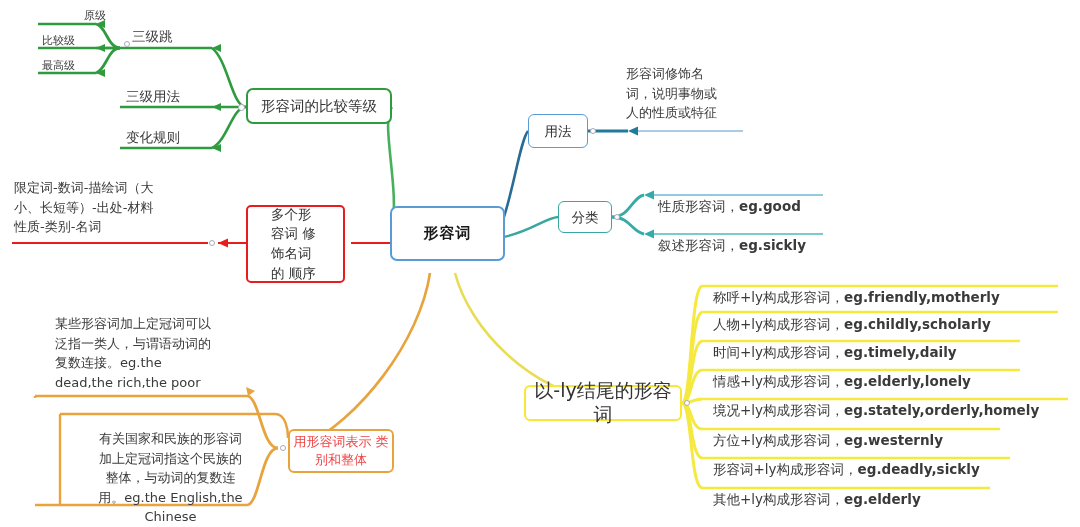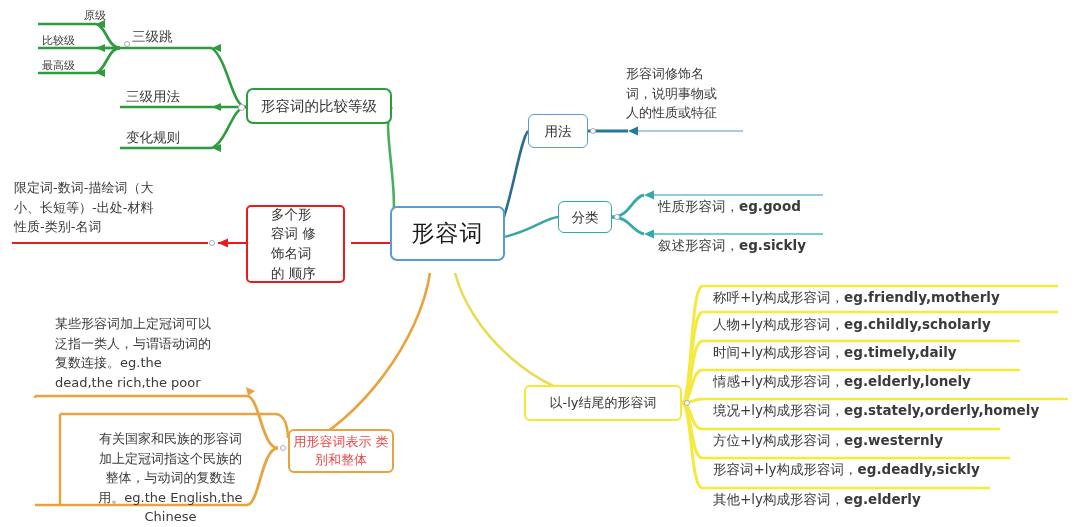--- a/index.html
+++ b/index.html
@@ -13,33 +13,33 @@
   svg.links{position:absolute;left:0;top:0;width:1080px;height:527px;pointer-events:none;}
 
   .node{position:absolute;box-sizing:border-box;background:#fff;
         display:flex;align-items:center;justify-content:center;text-align:center;
         line-height:1.25;}
   .label{position:absolute;box-sizing:border-box;white-space:pre-line;}
 
   
   .root{
     border:2.5px solid #5b9bd5;border-radius:7px;
-    font-size:23px;font-weight:normal;color:#1a1a1a;letter-spacing:1px;
+    font-size:15px;font-weight:bold;color:#1a1a1a;letter-spacing:1px;
   }
   
   .box-green{border:2px solid #2e9b3f;border-radius:7px;font-size:14.5px;color:#333;}
   
   .box-red{border:2.5px solid #e81c1c;border-radius:5px;font-size:13.5px;color:#333;
            justify-content:flex-start;text-align:left;padding:4px 23px;line-height:1.45;}
   
   .box-blue{border:1.8px solid #5b9bd5;border-radius:6px;font-size:13.5px;color:#333;}
   
   .box-teal{border:1.8px solid #3aa6a0;border-radius:6px;font-size:13.5px;color:#333;}
   
-  .box-yellow{border:2.4px solid #f7e836;border-radius:6px;font-size:13px;color:#333;}
+  .box-yellow{border:2.4px solid #f7e836;border-radius:6px;font-size:19px;color:#333;}
   
   .box-orange{border:2px solid #e8a33d;border-radius:6px;font-size:13px;color:#ef4444;
               line-height:1.4;}
 
   .t-cn{font-size:13.5px;color:#3a3a3a;}
   .t-leaf{font-size:13.5px;color:#3a3a3a;white-space:nowrap;}
   .t-multi{font-size:13px;color:#3a3a3a;line-height:1.5;white-space:pre-line;}
   .t-tiny{font-size:11px;color:#3a3a3a;}
   .en{font-weight:bold;}
   .connector-dot{position:absolute;width:7px;height:7px;border-radius:50%;

